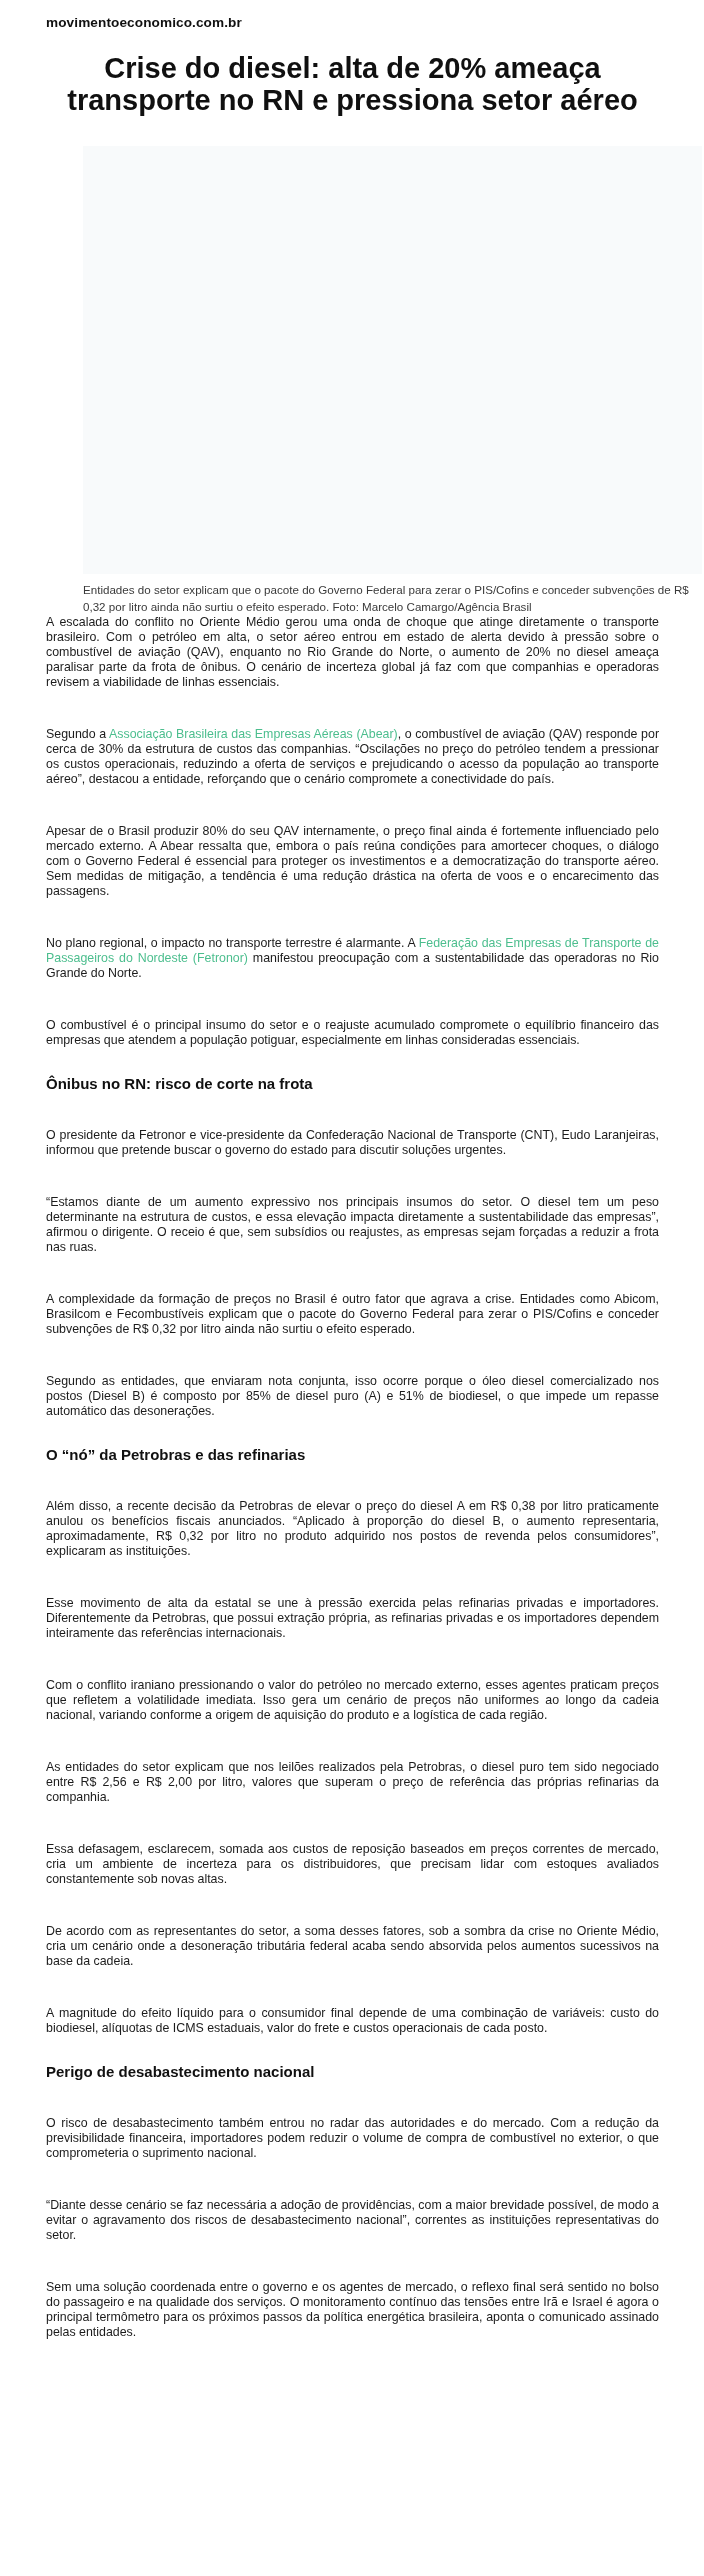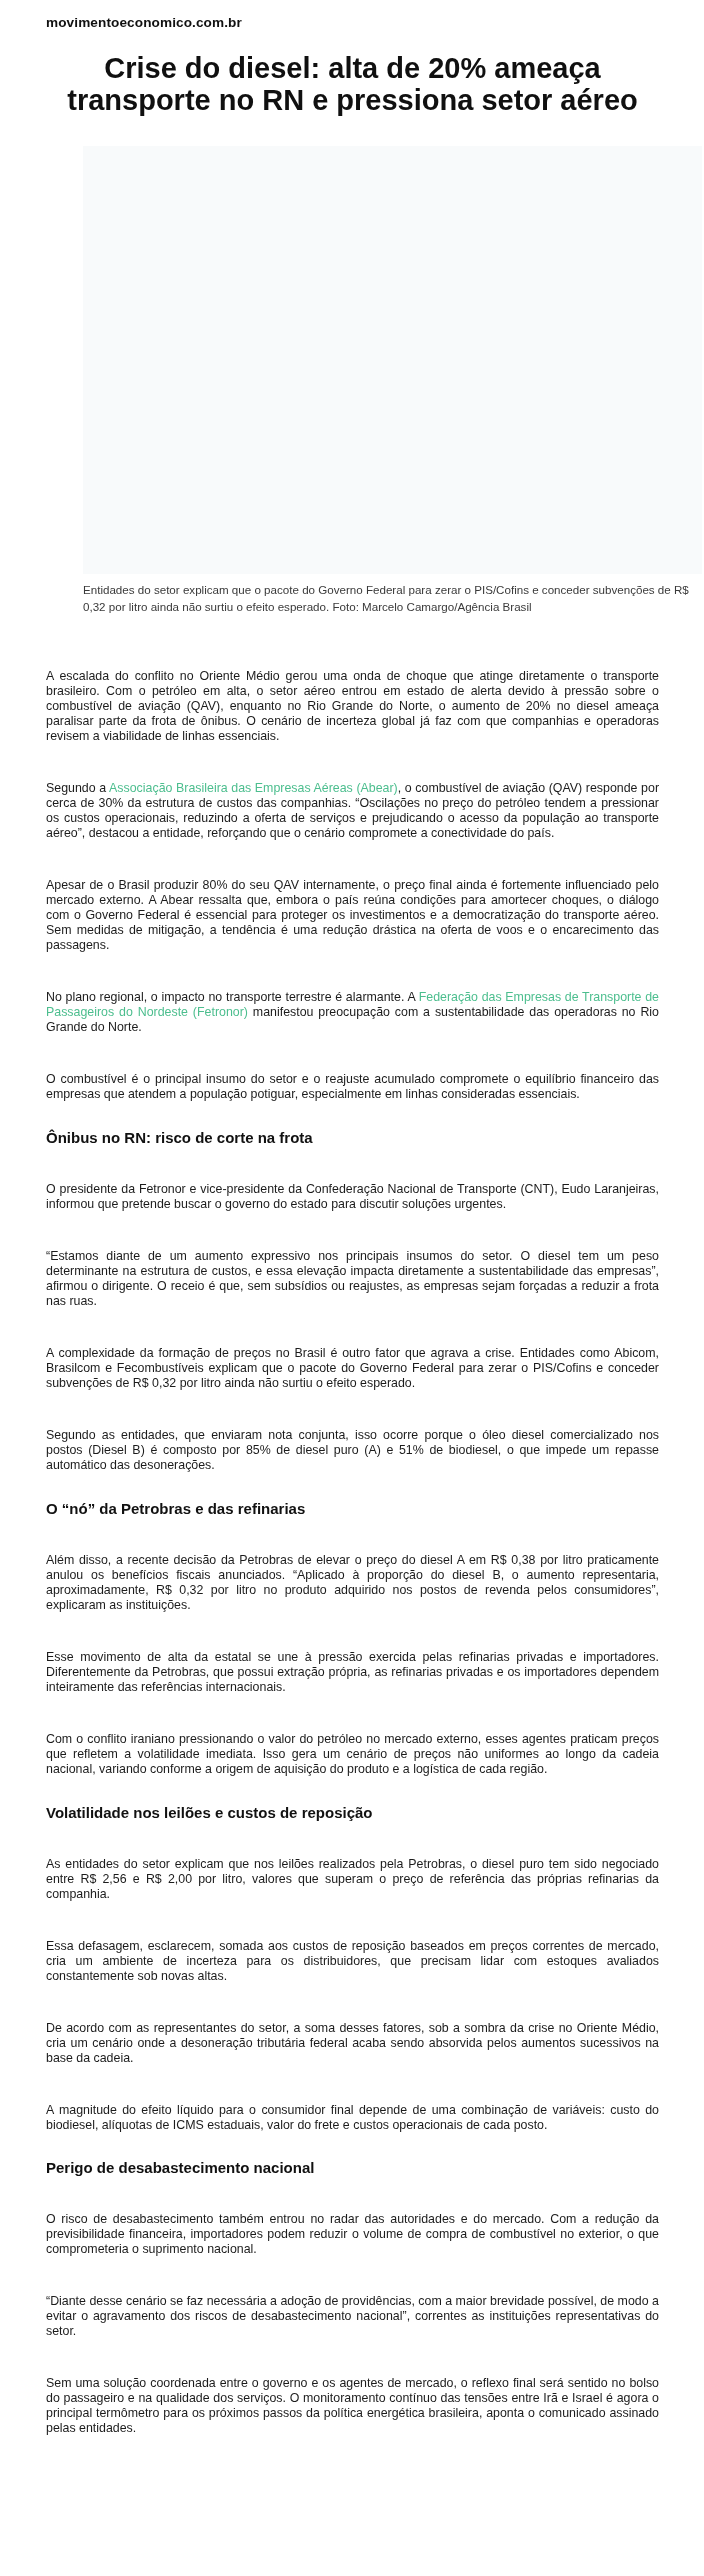--- a/index.html
+++ b/index.html
@@ -39,21 +39,21 @@
     background: var(--img-bg, #f8fafb);
   }
   figcaption.caption {
     margin-top: 7.2px;
     font-size: 11.6px;
     line-height: 17px;
     color: #3a3a3a;
     text-align: left;
   }
 
-  .article-body { margin-top: 54px; }
+  .article-body { }
   .article-body p {
     margin: 0 0 37px 0;
     font-size: 12.4px;
     line-height: 15px;
     text-align: justify;
     color: #1c1c1c;
   }
   .article-body h2 {
     margin: -11.2px 0 35px 0;
     font-size: 15px;
@@ -90,21 +90,20 @@
       <p>O combustível é o principal insumo do setor e o reajuste acumulado compromete o equilíbrio financeiro das empresas que atendem a população potiguar, especialmente em linhas consideradas essenciais.</p>
       <h2>Ônibus no RN: risco de corte na frota</h2>
       <p>O presidente da Fetronor e vice-presidente da Confederação Nacional de Transporte (CNT), Eudo Laranjeiras, informou que pretende buscar o governo do estado para discutir soluções urgentes.</p>
       <p>“Estamos diante de um aumento expressivo nos principais insumos do setor. O diesel tem um peso determinante na estrutura de custos, e essa elevação impacta diretamente a sustentabilidade das empresas”, afirmou o dirigente. O receio é que, sem subsídios ou reajustes, as empresas sejam forçadas a reduzir a frota nas ruas.</p>
       <p>A complexidade da formação de preços no Brasil é outro fator que agrava a crise. Entidades como Abicom, Brasilcom e Fecombustíveis explicam que o pacote do Governo Federal para zerar o PIS/Cofins e conceder subvenções de R$ 0,32 por litro ainda não surtiu o efeito esperado.</p>
       <p>Segundo as entidades, que enviaram nota conjunta, isso ocorre porque o óleo diesel comercializado nos postos (Diesel B) é composto por 85% de diesel puro (A) e 51% de biodiesel, o que impede um repasse automático das desonerações.</p>
       <h2>O “nó” da Petrobras e das refinarias</h2>
       <p>Além disso, a recente decisão da Petrobras de elevar o preço do diesel A em R$ 0,38 por litro praticamente anulou os benefícios fiscais anunciados. “Aplicado à proporção do diesel B, o aumento representaria, aproximadamente, R$ 0,32 por litro no produto adquirido nos postos de revenda pelos consumidores”, explicaram as instituições.</p>
       <p>Esse movimento de alta da estatal se une à pressão exercida pelas refinarias privadas e importadores. Diferentemente da Petrobras, que possui extração própria, as refinarias privadas e os importadores dependem inteiramente das referências internacionais.</p>
       <p>Com o conflito iraniano pressionando o valor do petróleo no mercado externo, esses agentes praticam preços que refletem a volatilidade imediata. Isso gera um cenário de preços não uniformes ao longo da cadeia nacional, variando conforme a origem de aquisição do produto e a logística de cada região.</p>
-      <h2>Volatilidade nos leilões e custos de reposição</h2>
       <p>As entidades do setor explicam que nos leilões realizados pela Petrobras, o diesel puro tem sido negociado entre R$ 2,56 e R$ 2,00 por litro, valores que superam o preço de referência das próprias refinarias da companhia.</p>
       <p>Essa defasagem, esclarecem, somada aos custos de reposição baseados em preços correntes de mercado, cria um ambiente de incerteza para os distribuidores, que precisam lidar com estoques avaliados constantemente sob novas altas.</p>
       <p>De acordo com as representantes do setor, a soma desses fatores, sob a sombra da crise no Oriente Médio, cria um cenário onde a desoneração tributária federal acaba sendo absorvida pelos aumentos sucessivos na base da cadeia.</p>
       <p>A magnitude do efeito líquido para o consumidor final depende de uma combinação de variáveis: custo do biodiesel, alíquotas de ICMS estaduais, valor do frete e custos operacionais de cada posto.</p>
       <h2>Perigo de desabastecimento nacional</h2>
       <p>O risco de desabastecimento também entrou no radar das autoridades e do mercado. Com a redução da previsibilidade financeira, importadores podem reduzir o volume de compra de combustível no exterior, o que comprometeria o suprimento nacional.</p>
       <p>“Diante desse cenário se faz necessária a adoção de providências, com a maior brevidade possível, de modo a evitar o agravamento dos riscos de desabastecimento nacional”, correntes as instituições representativas do setor.</p>
       <p>Sem uma solução coordenada entre o governo e os agentes de mercado, o reflexo final será sentido no bolso do passageiro e na qualidade dos serviços. O monitoramento contínuo das tensões entre Irã e Israel é agora o principal termômetro para os próximos passos da política energética brasileira, aponta o comunicado assinado pelas entidades.</p>
     </div>
 </div>

